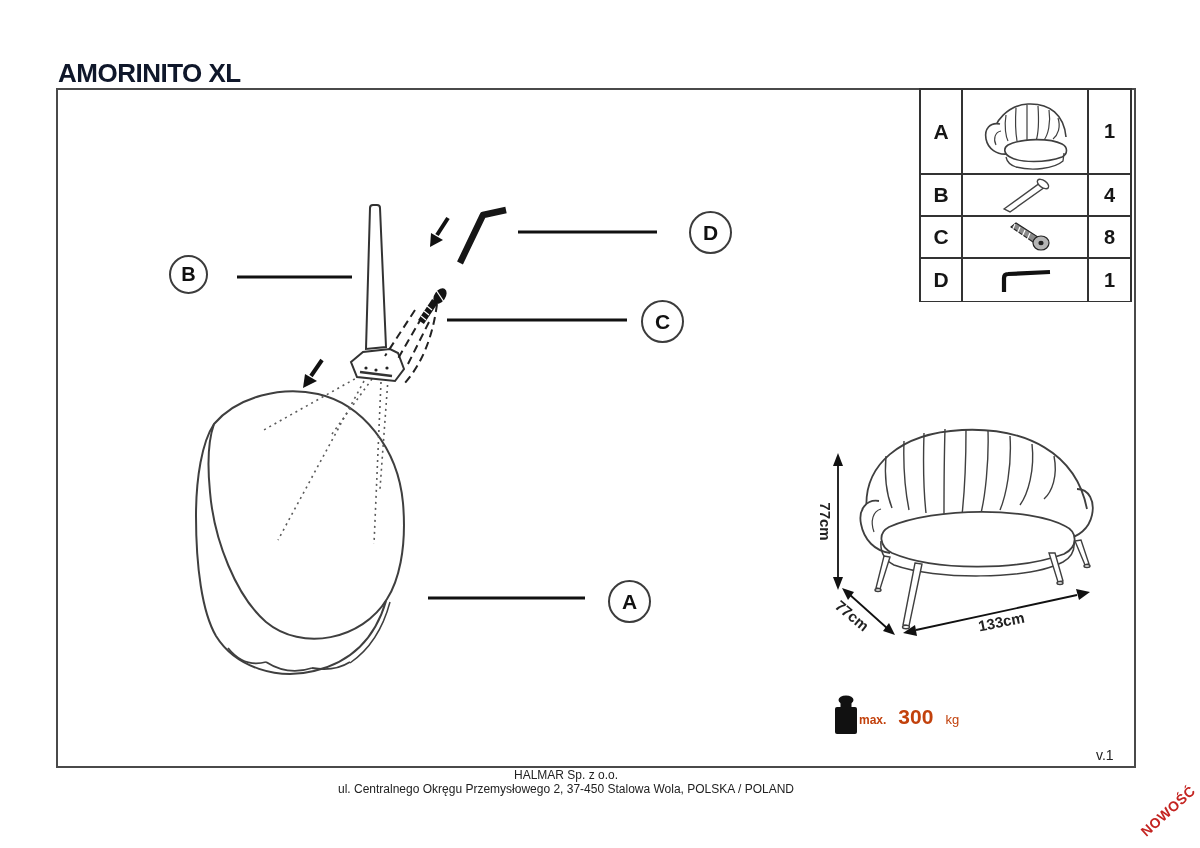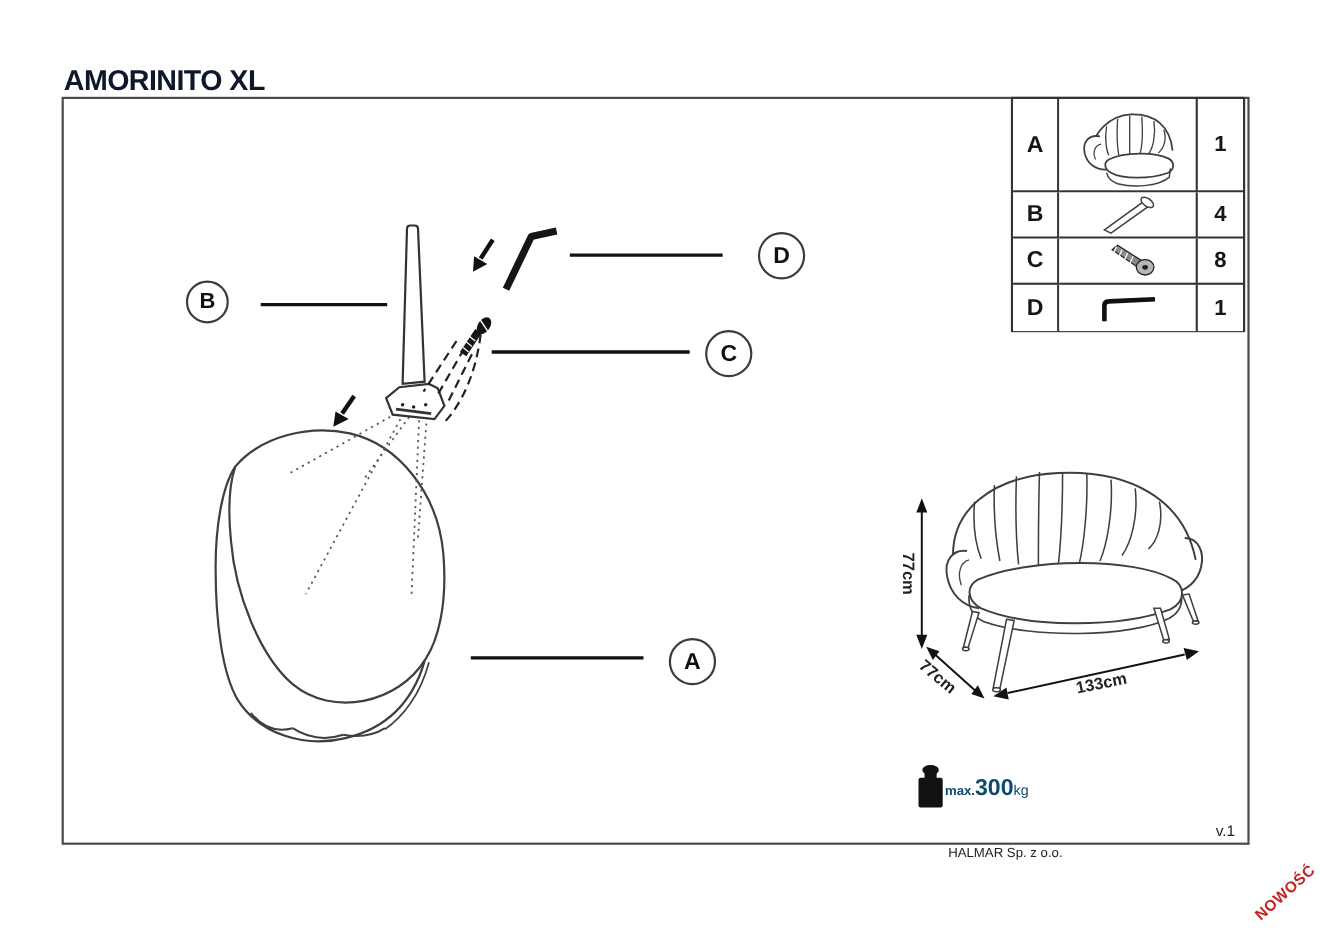--- a/index.html
+++ b/index.html
@@ -37,26 +37,26 @@
   .parts-table .cell.last-col{border-right:none;}
   .parts-table .cell.last-row{border-bottom:none;}
   .pt-letter{font-weight:bold;font-size:21px;color:#161616;}
   .pt-qty{font-weight:bold;font-size:20px;color:#161616;}
   
   .dim{font-weight:bold;font-size:15px;color:#222;white-space:nowrap;}
   .dim-h{left:806px;top:513px;transform:rotate(90deg);transform-origin:center;}
   .dim-d{left:833px;top:607px;transform:rotate(40deg);}
   .dim-w{left:978px;top:613px;transform:rotate(-11.5deg);}
   
-  .weight-text{left:859px;top:705px;display:flex;align-items:baseline;gap:0;color:#0c4a6e;}
+  .weight-text{left:859px;top:705px;display:flex;align-items:baseline;gap:12px;color:#c2410c;}
   .weight-prefix{font-weight:bold;font-size:12px;}
   .weight-value{font-weight:bold;font-size:21px;}
   .weight-unit{font-weight:normal;font-size:13px;}
-  .version{left:1096px;top:747px;width:36px;text-align:center;font-size:14px;color:#222;}
-  .footer{left:166px;top:769px;width:800px;text-align:right;font-size:12px;line-height:13.5px;color:#222;}
+  .version{left:1096px;top:747px;width:36px;text-align:left;font-size:14px;color:#222;}
+  .footer{left:166px;top:769px;width:800px;text-align:center;font-size:12px;line-height:13.5px;color:#222;}
   .footer div{margin-bottom:0.5px;}
   .badge-new{
     left:1126px;top:803px;width:84px;text-align:center;font-size:14px;font-weight:bold;
     transform:rotate(-42deg);letter-spacing:0.5px;
   }
 </style>
 </head>
 <body>
 
 <div class="abs page-title">AMORINITO XL</div>
@@ -272,15 +272,16 @@
 <div class="abs weight-text">
   <span class="weight-prefix">max.</span>
   <span class="weight-value">300</span>
   <span class="weight-unit">kg</span>
 </div>
 
 <div class="abs version">v.1</div>
 
 <div class="abs footer">
   <div>HALMAR Sp. z o.o.</div>
+  <div>ul. Centralnego Okręgu Przemysłowego 2, 37-450 Stalowa Wola, POLSKA / POLAND</div>
 </div>
 
 <div class="abs badge-new" style="color: rgb(196, 36, 33);">NOWOŚĆ</div>
 
 </body></html>

